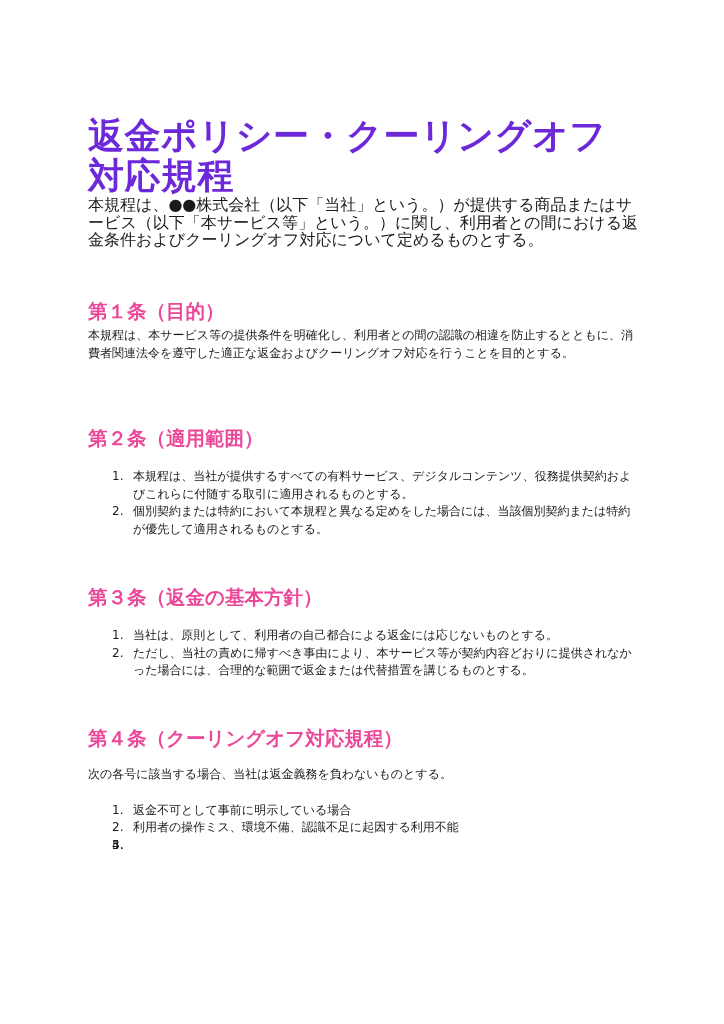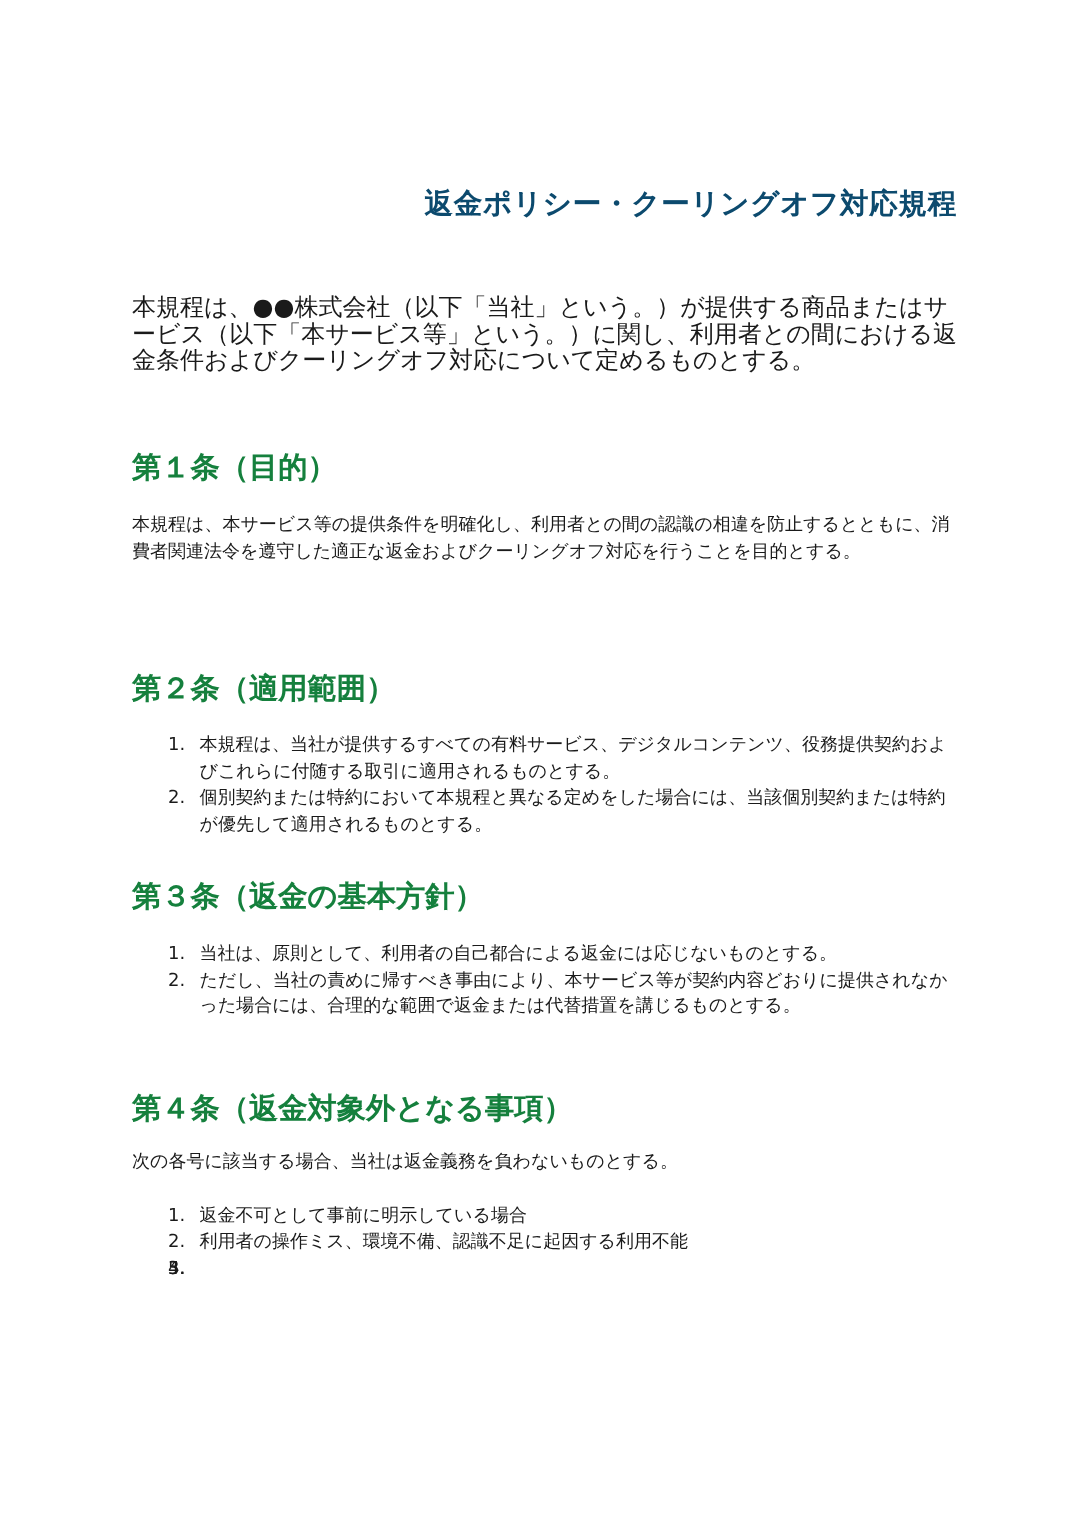--- a/index.html
+++ b/index.html
@@ -19,48 +19,48 @@
       position: absolute;
       left: 88px;
       top: 0;
       width: 550px;
     }
     .doc-title {
       position: absolute;
       left: 0;
       top: 116px;
       width: 550px;
-      text-align: right;
-      font-size: 19px;
+      text-align: left;
+      font-size: 36px;
       font-weight: bold;
       letter-spacing: 0.5px;
       line-height: 40px;
       margin: 0;
-      color: #0c4a6e;
+      color: #6d28d9;
     }
     .intro {
       position: absolute;
       left: 0;
       top: 196px;
       width: 550px;
       font-size: 16px;
       line-height: 17.5px;
       margin: 0;
     }
     .section {
       position: absolute;
       left: 0;
       width: 550px;
     }
     .section h2 {
       margin: 0;
       font-size: 19.5px;
       font-weight: bold;
       line-height: 30px;
-      color: #15803d;
+      color: #ec4899;
     }
     .section p {
       margin: 0;
       font-size: 12px;
       line-height: 17.5px;
     }
     .section ol {
       list-style: none;
       margin: 0;
       padding: 0;
@@ -70,22 +70,22 @@
       padding-left: 45px;
       font-size: 12px;
       line-height: 17.5px;
     }
     .section ol li .num {
       position: absolute;
       left: 24px;
       top: 0;
     }
     #sec1 { top: 297px; }
-    #sec1 p { margin-top: 14px; }
-    #sec2 { top: 424px; margin-top: 20px; }
+    #sec1 p { }
+    #sec2 { top: 424px; }
     #sec2 ol { margin-top: 14px; }
     #sec3 { top: 583px; }
     #sec3 ol { margin-top: 14px; }
     #sec4 { top: 724px; }
     #sec4 p { margin-top: 12px; }
     #sec4 ol { margin-top: 18px; }
   </style>
 </head>
 <body>
 
@@ -122,21 +122,21 @@
         <span>当社は、原則として、利用者の自己都合による返金には応じないものとする。</span>
       </li>
       <li>
         <span class="num">2.</span>
         <span>ただし、当社の責めに帰すべき事由により、本サービス等が契約内容どおりに提供されなかった場合には、合理的な範囲で返金または代替措置を講じるものとする。</span>
       </li>
     </ol>
   </section>
 
   <section class="section" id="sec4">
-    <h2>第４条（返金対象外となる事項）</h2>
+    <h2>第４条（クーリングオフ対応規程）</h2>
     <p>次の各号に該当する場合、当社は返金義務を負わないものとする。</p>
     <ol>
       <li>
         <span class="num">1.</span>
         <span>返金不可として事前に明示している場合</span>
       </li>
       <li>
         <span class="num">2.</span>
         <span>利用者の操作ミス、環境不備、認識不足に起因する利用不能</span>
       </li>

